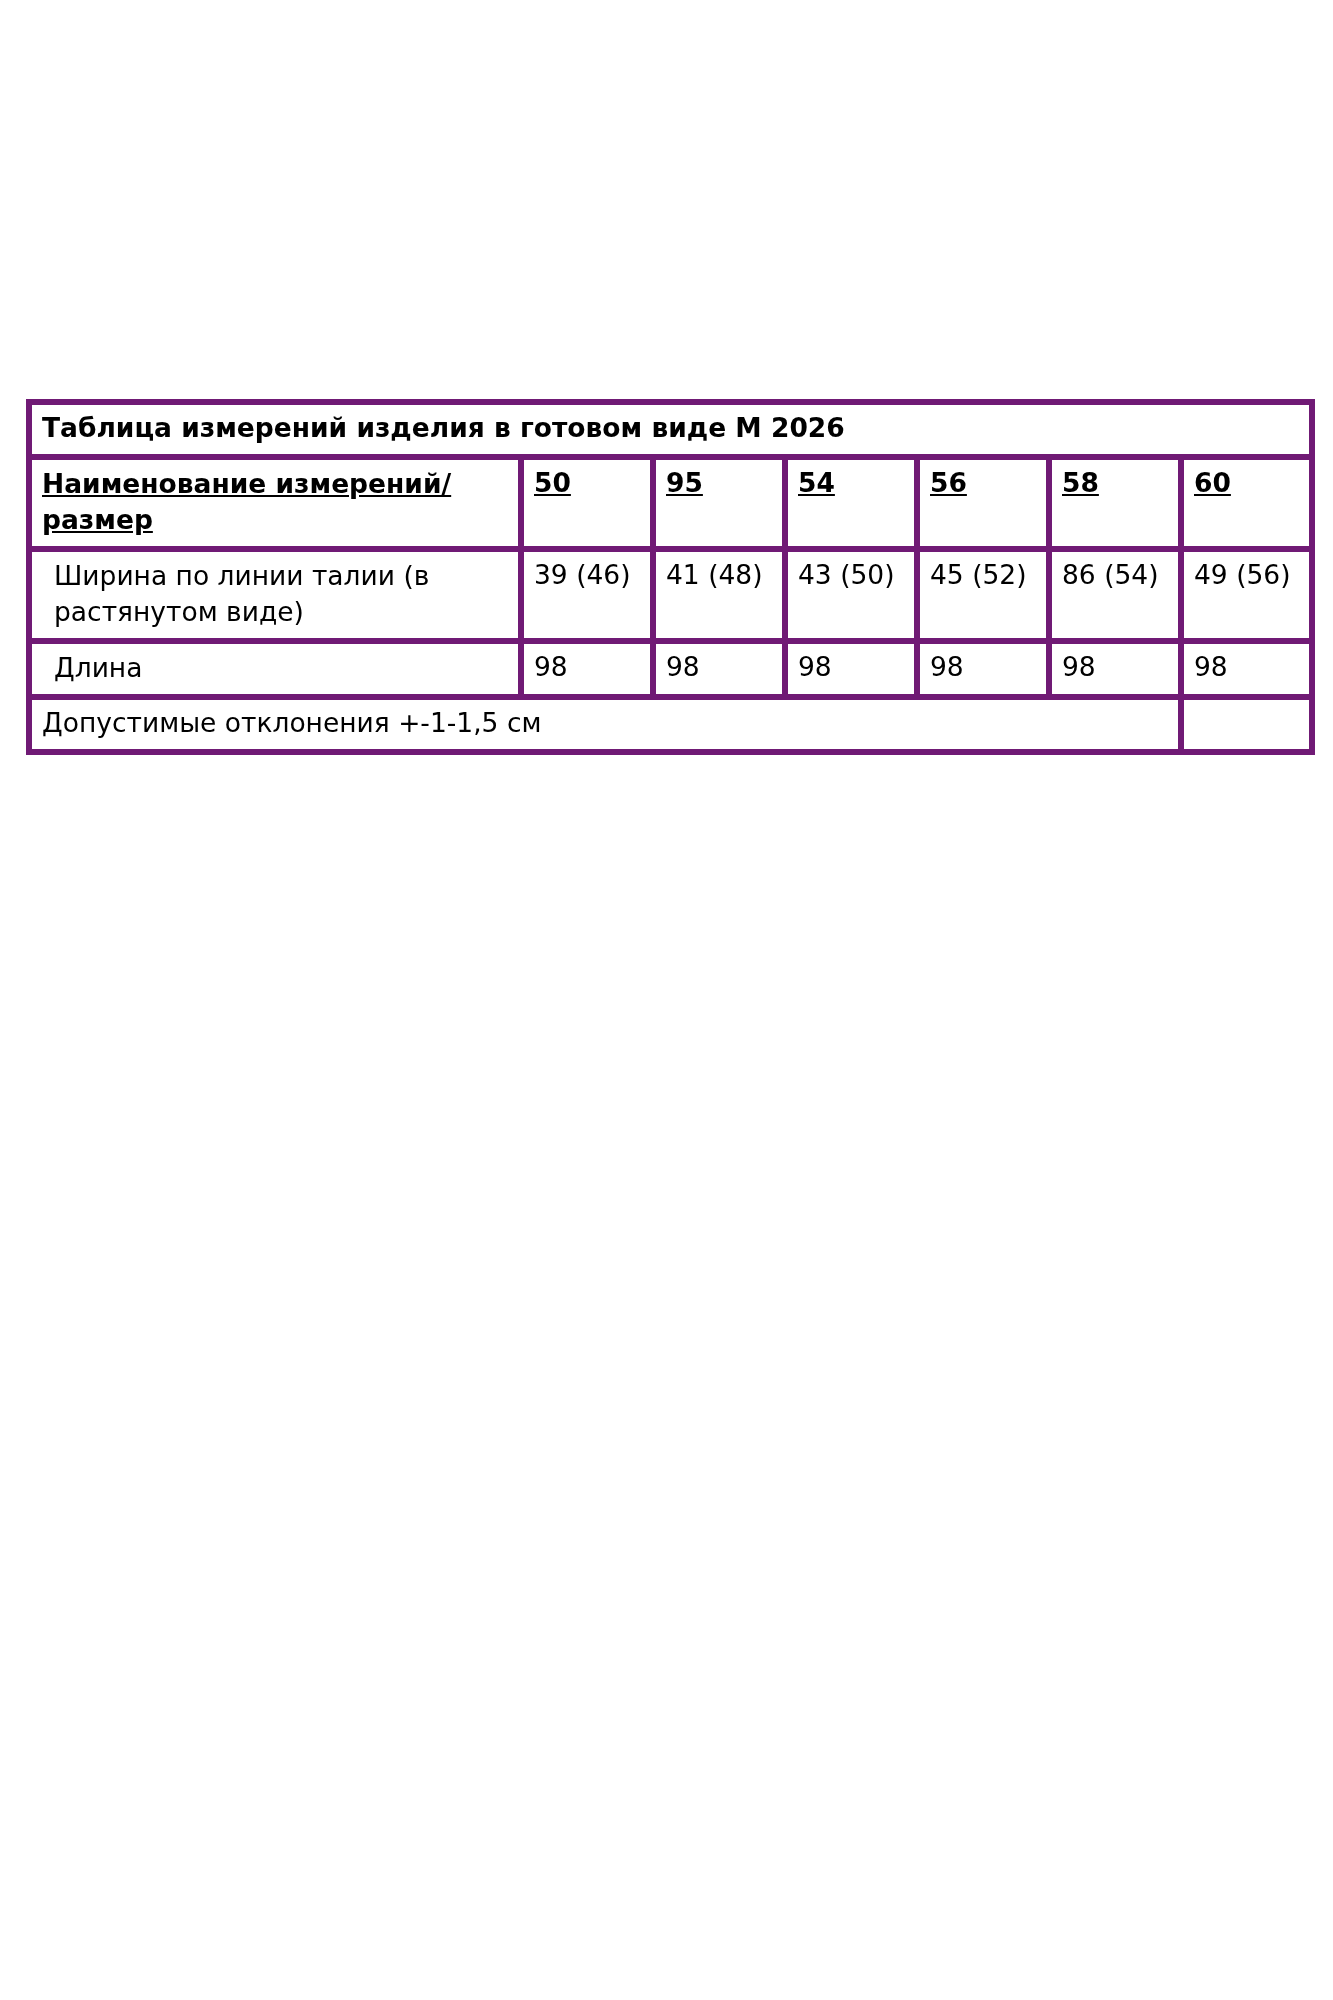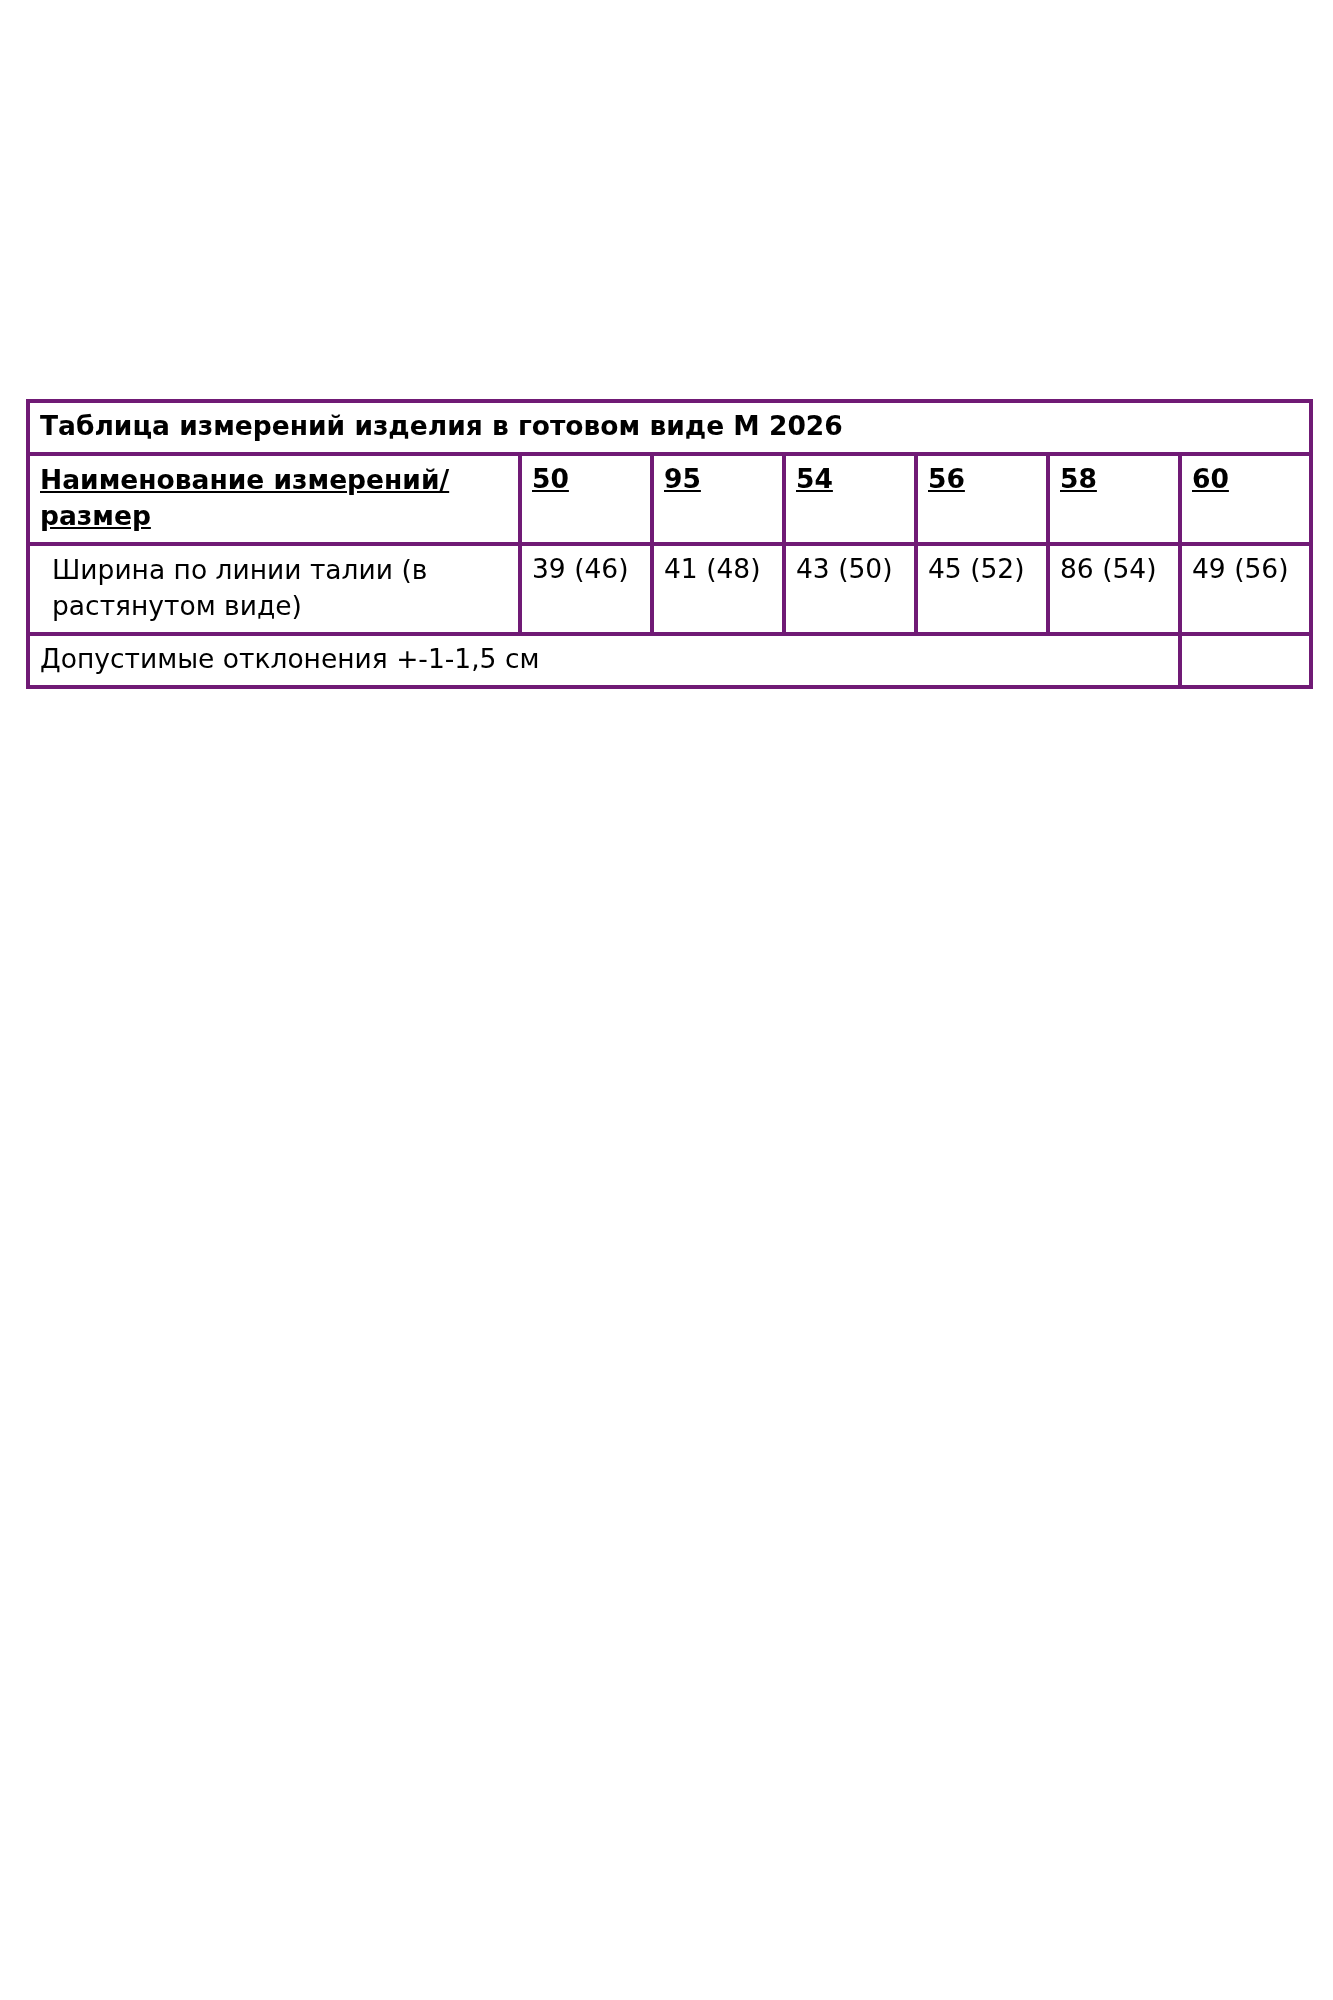--- a/index.html
+++ b/index.html
@@ -34,21 +34,21 @@
   }
 
   table.meas {
     border-collapse: collapse;
     width: 1287px;
     table-layout: fixed;
     background: #ffffff;
   }
 
   table.meas td {
-    border: 4px solid #701a75;
+    border: 6px solid #701a75;
     padding: 6px 10px 8px 10px;
     font-size: 26.5px;
     line-height: 1.32;
     vertical-align: top;
     text-align: left;
     word-wrap: break-word;
   }
 
   
   col.c-name  { width: 492px; }
@@ -127,20 +127,29 @@
           <td class="name">Ширина по линии талии (в растянутом виде)</td>
           <td>39 (46)</td>
           <td>41 (48)</td>
           <td>43 (50)</td>
           <td>45 (52)</td>
           <td>86 (54)</td>
           <td>49 (56)</td>
         </tr>
 
 
+        <tr class="data-row">
+          <td class="name">Длина</td>
+          <td>98</td>
+          <td>98</td>
+          <td>98</td>
+          <td>98</td>
+          <td>98</td>
+          <td>98</td>
+        </tr>
 
         <tr class="note-row">
           <td colspan="6">Допустимые отклонения +-1-1,5 см</td>
           <td class="empty"></td>
         </tr>
       </tbody>
     </table>
   </div>
 
 </div>

